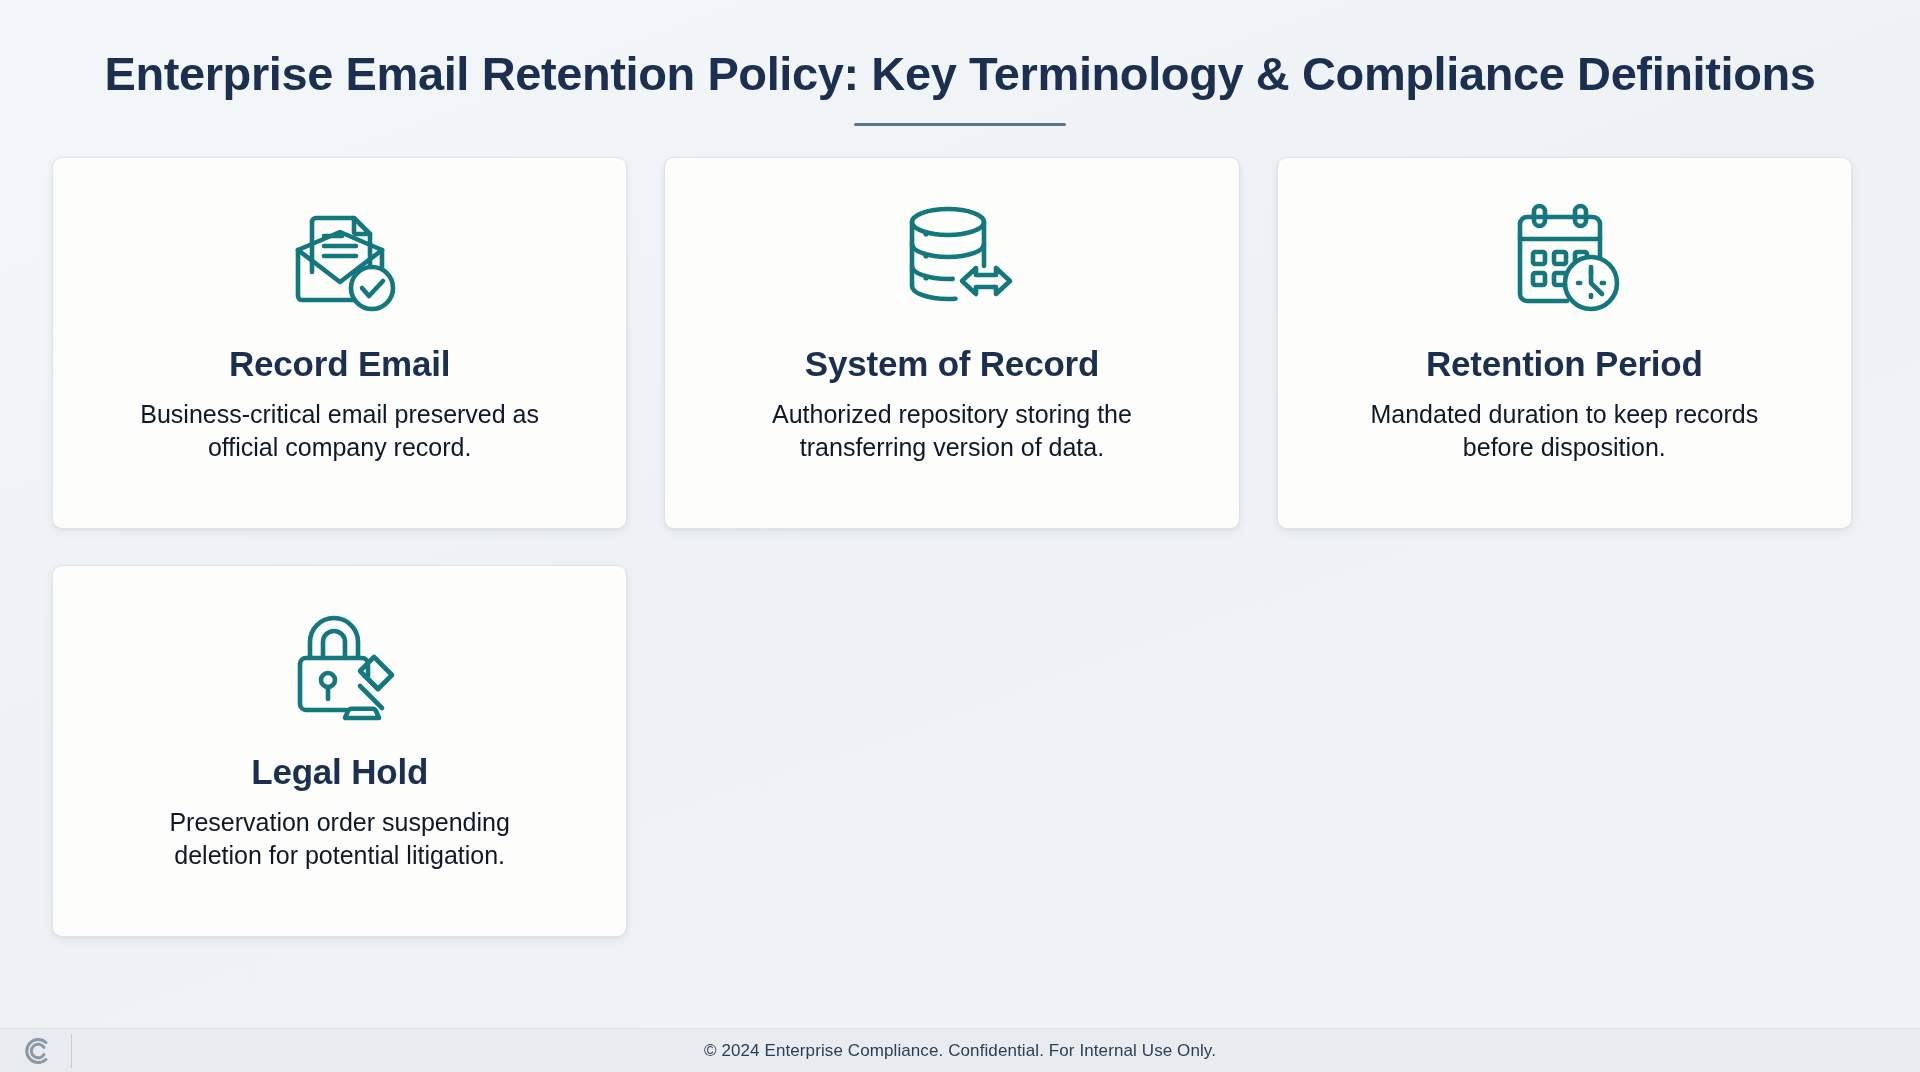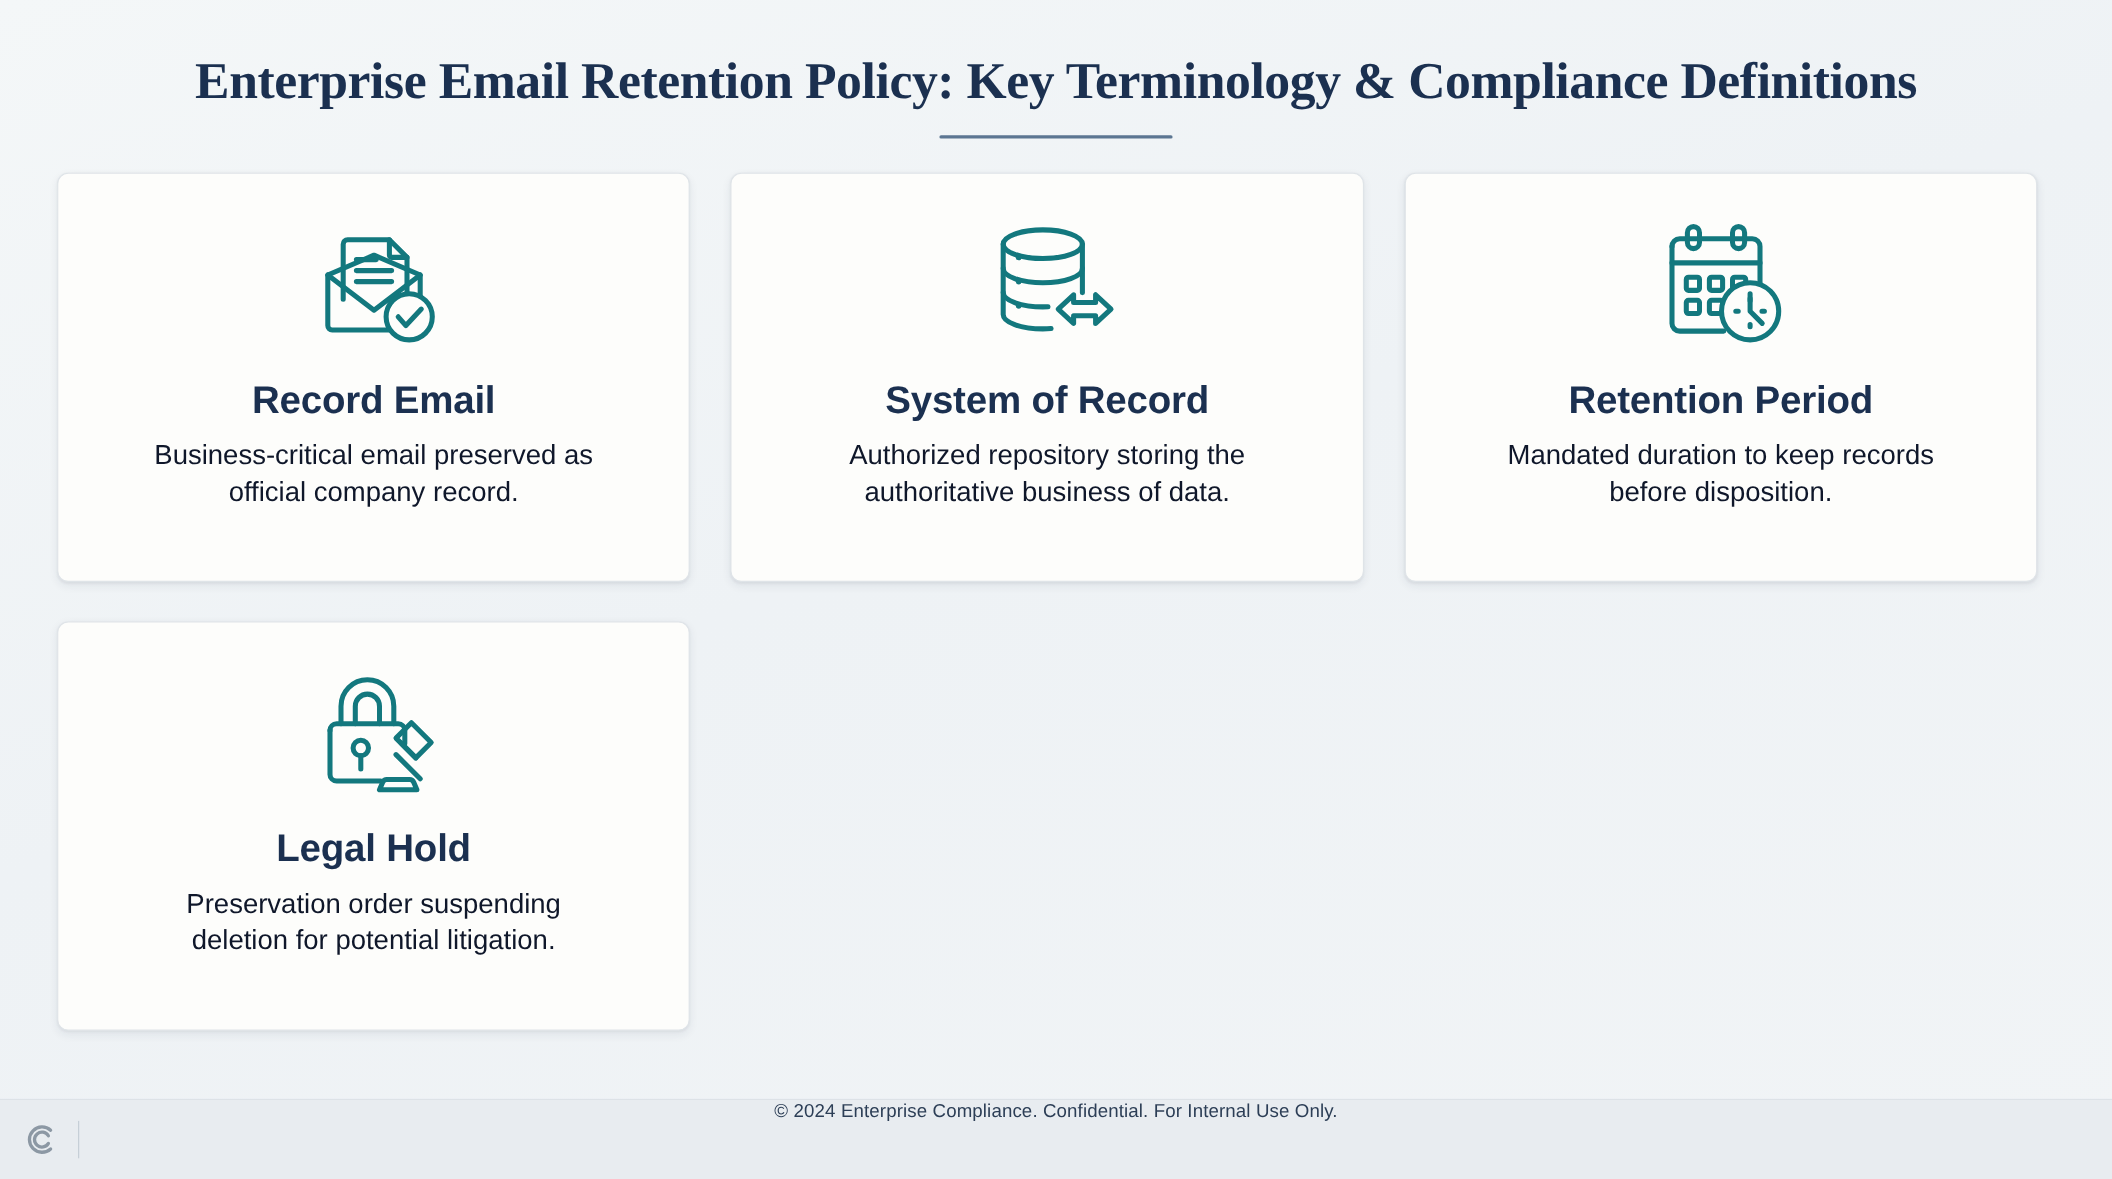--- a/index.html
+++ b/index.html
@@ -31,21 +31,21 @@
     flex-direction: column;
   }
 
   
   .header {
     padding: 48px 70px 0 70px;
     flex: 0 0 auto;
   }
 
   .page-title {
-    font-family: Liberation Serif, serif;
+    font-family: Liberation Sans, sans-serif;
     font-size: 47px;
     font-weight: bold;
     letter-spacing: -0.4px;
     color: #1b3050;
     line-height: 1.12;
     text-align: center;
     padding: 0 20px;
   }
 
   .title-rule {
@@ -113,24 +113,25 @@
     color: #0f172a;
     line-height: 1.32;
     text-align: center;
     margin-top: 14px;
     max-width: 430px;
   }
 
   
   .footer {
     flex: 0 0 auto;
-    height: 73px;
+    height: 44px;
     background: #e8ecf0;
     border-top: 1px solid #dde2e7;
     display: flex;
+    align-items: center;
     position: relative;
   }
 
   .footer-brand {
     display: flex;
     align-items: center;
     padding-left: 20px;
     gap: 17px;
   }
 
@@ -192,21 +193,21 @@
             <path d="M96 28v44"></path>
             <path d="M24 50c0 7.2 16.1 13 36 13s36-5.8 36-13"></path>
             <path d="M24 72c0 7.2 16.1 13 36 13 1.6 0 3.2 0 4.7-.1"></path>
             <circle cx="38" cy="40" r="2.6" fill="#13787e" stroke="none"></circle>
             <circle cx="38" cy="62" r="2.6" fill="#13787e" stroke="none"></circle>
             <circle cx="38" cy="84" r="2.6" fill="#13787e" stroke="none"></circle>
             <path d="M88 74l-14 13 14 13v-7h20v7l14-13-14-13v7H88z" fill="#fdfdfb"></path>
           </svg>
         </div>
         <div class="card-title">System of Record</div>
-        <div class="card-desc">Authorized repository storing the authoritative business of data.</div>
+        <div class="card-desc">Authorized repository storing the transferring version of data.</div>
       </div>
 
       <div class="card">
         <div class="card-icon">
           <svg viewBox="0 0 128 128" fill="none" stroke="#13787e" stroke-width="4.6" stroke-linecap="round" stroke-linejoin="round">
             <path d="M20 30a7 7 0 0 1 7-7h66a7 7 0 0 1 7 7v44"></path>
             <path d="M20 30v70a7 7 0 0 0 7 7h40"></path>
             <path d="M20 45h80"></path>
             <rect x="34" y="12" width="11" height="20" rx="5.5"></rect>
             <rect x="75" y="12" width="11" height="20" rx="5.5"></rect>

